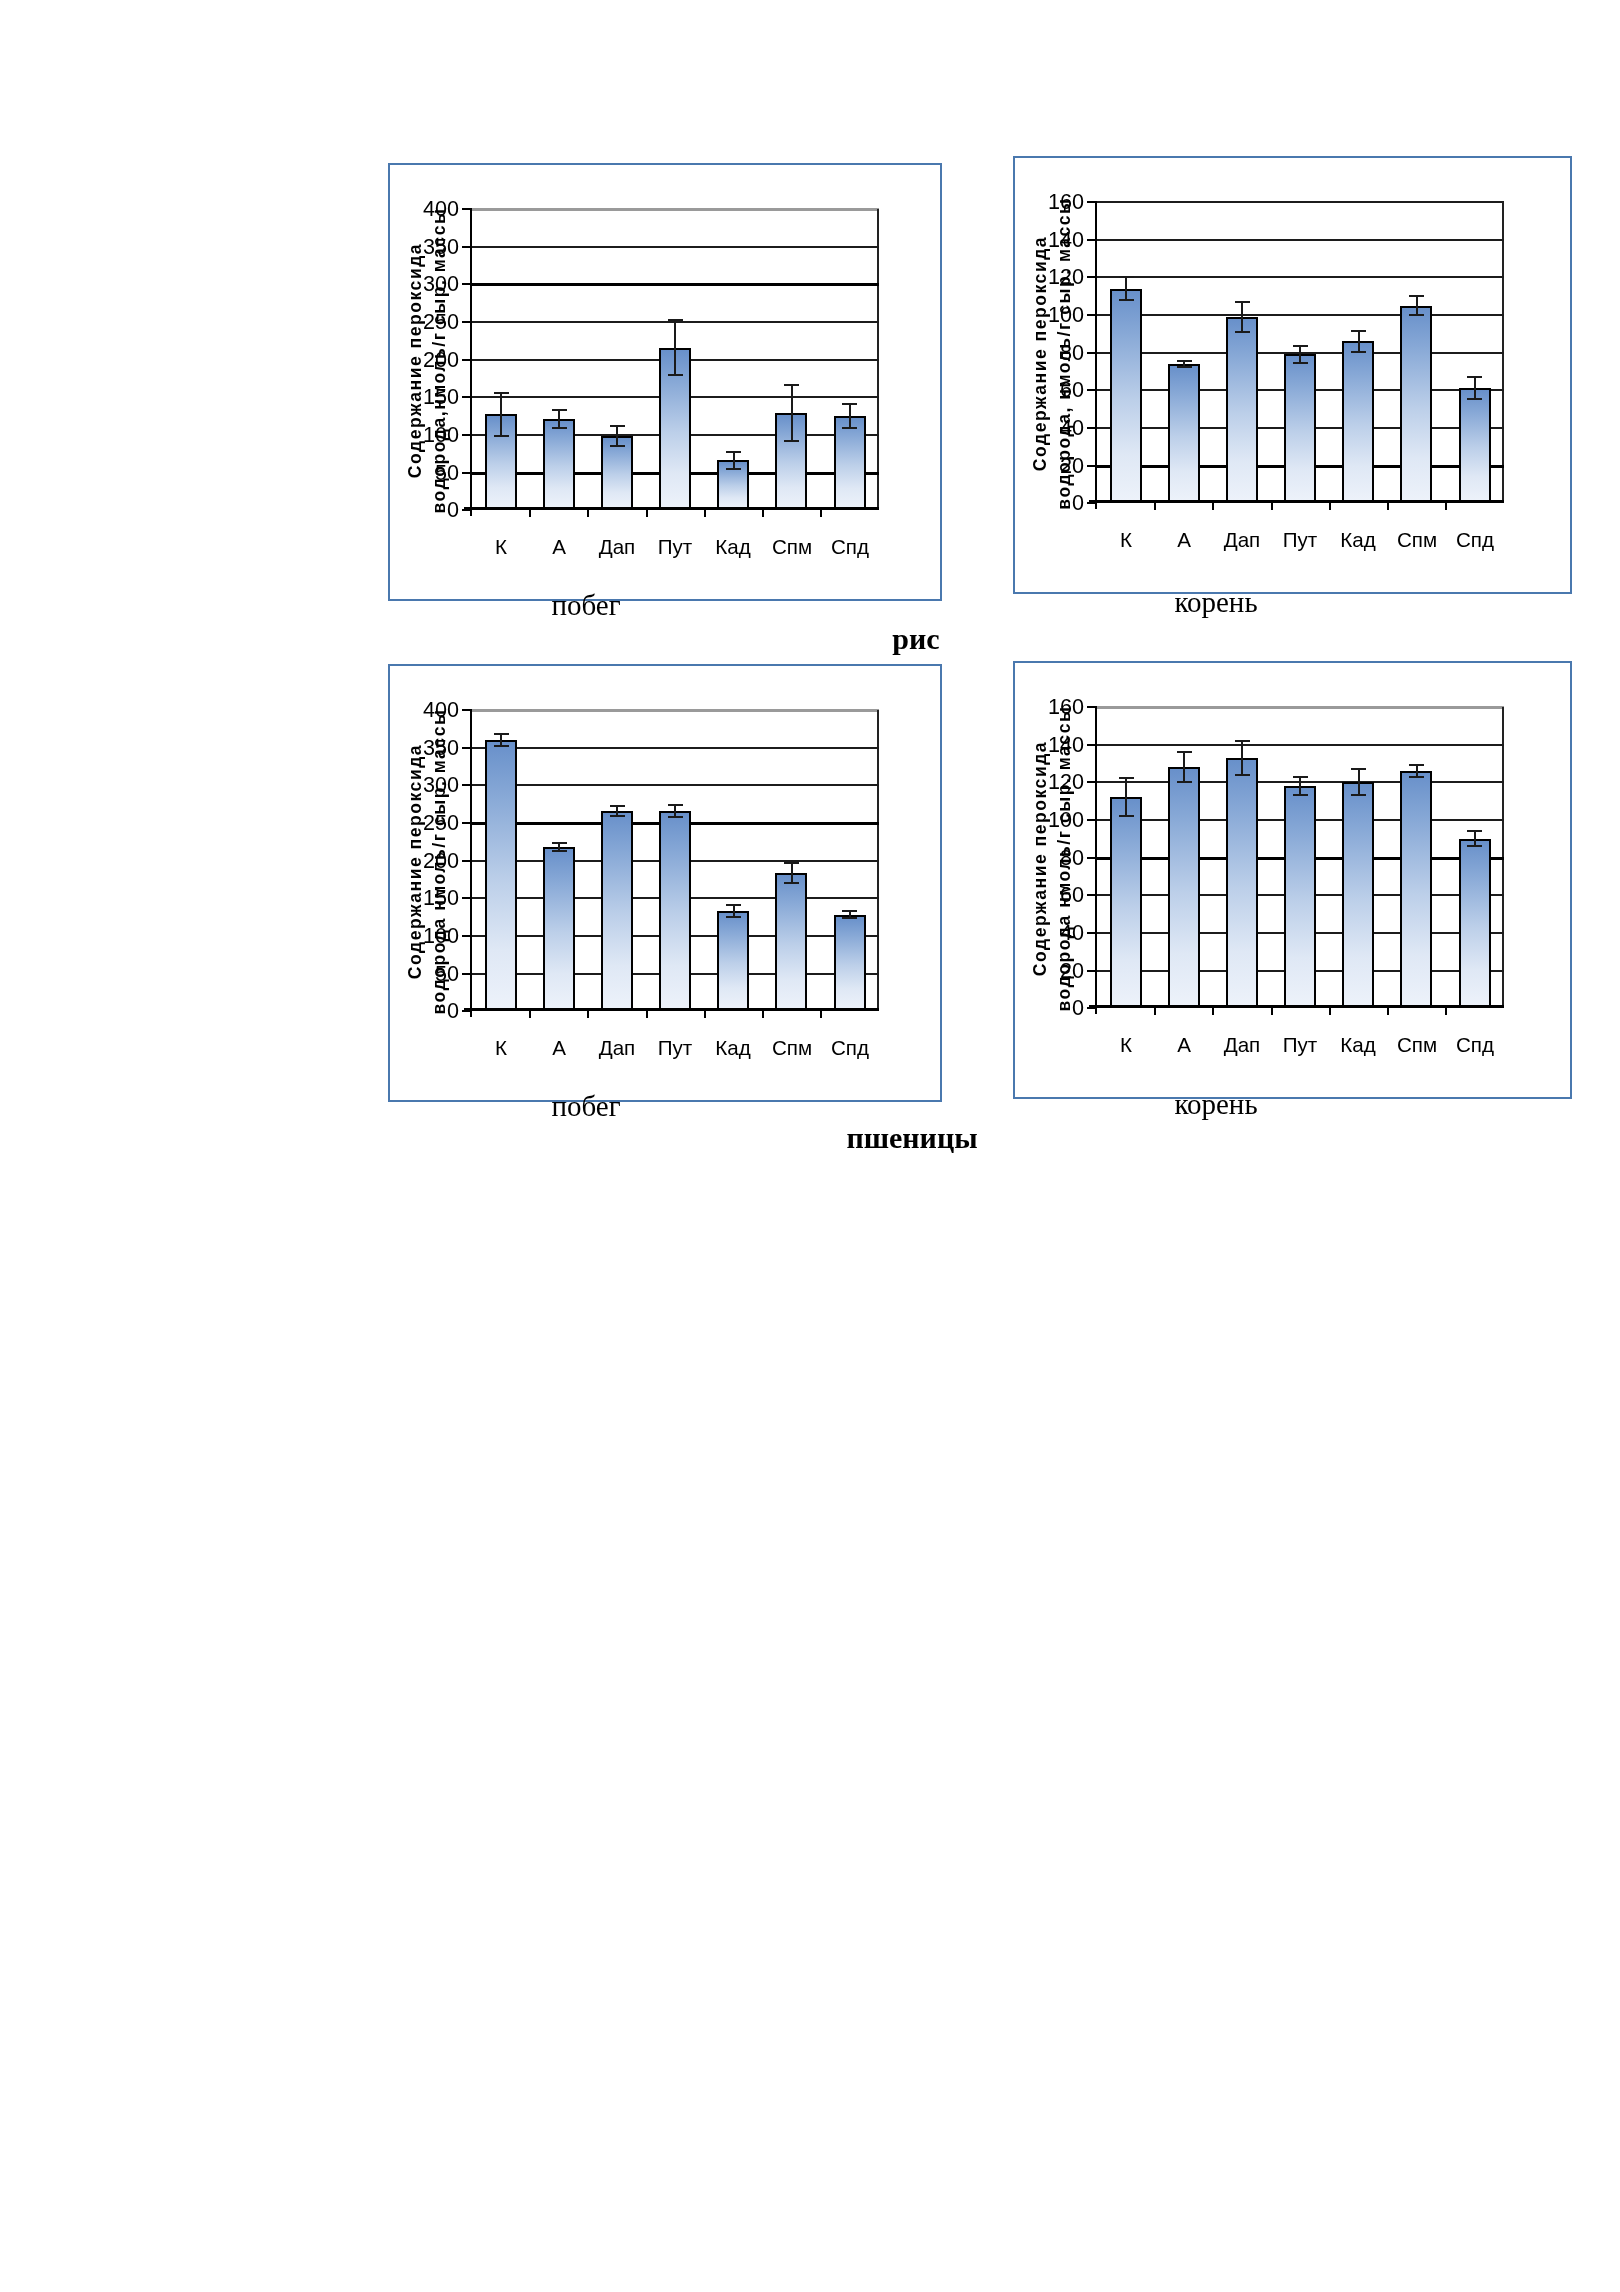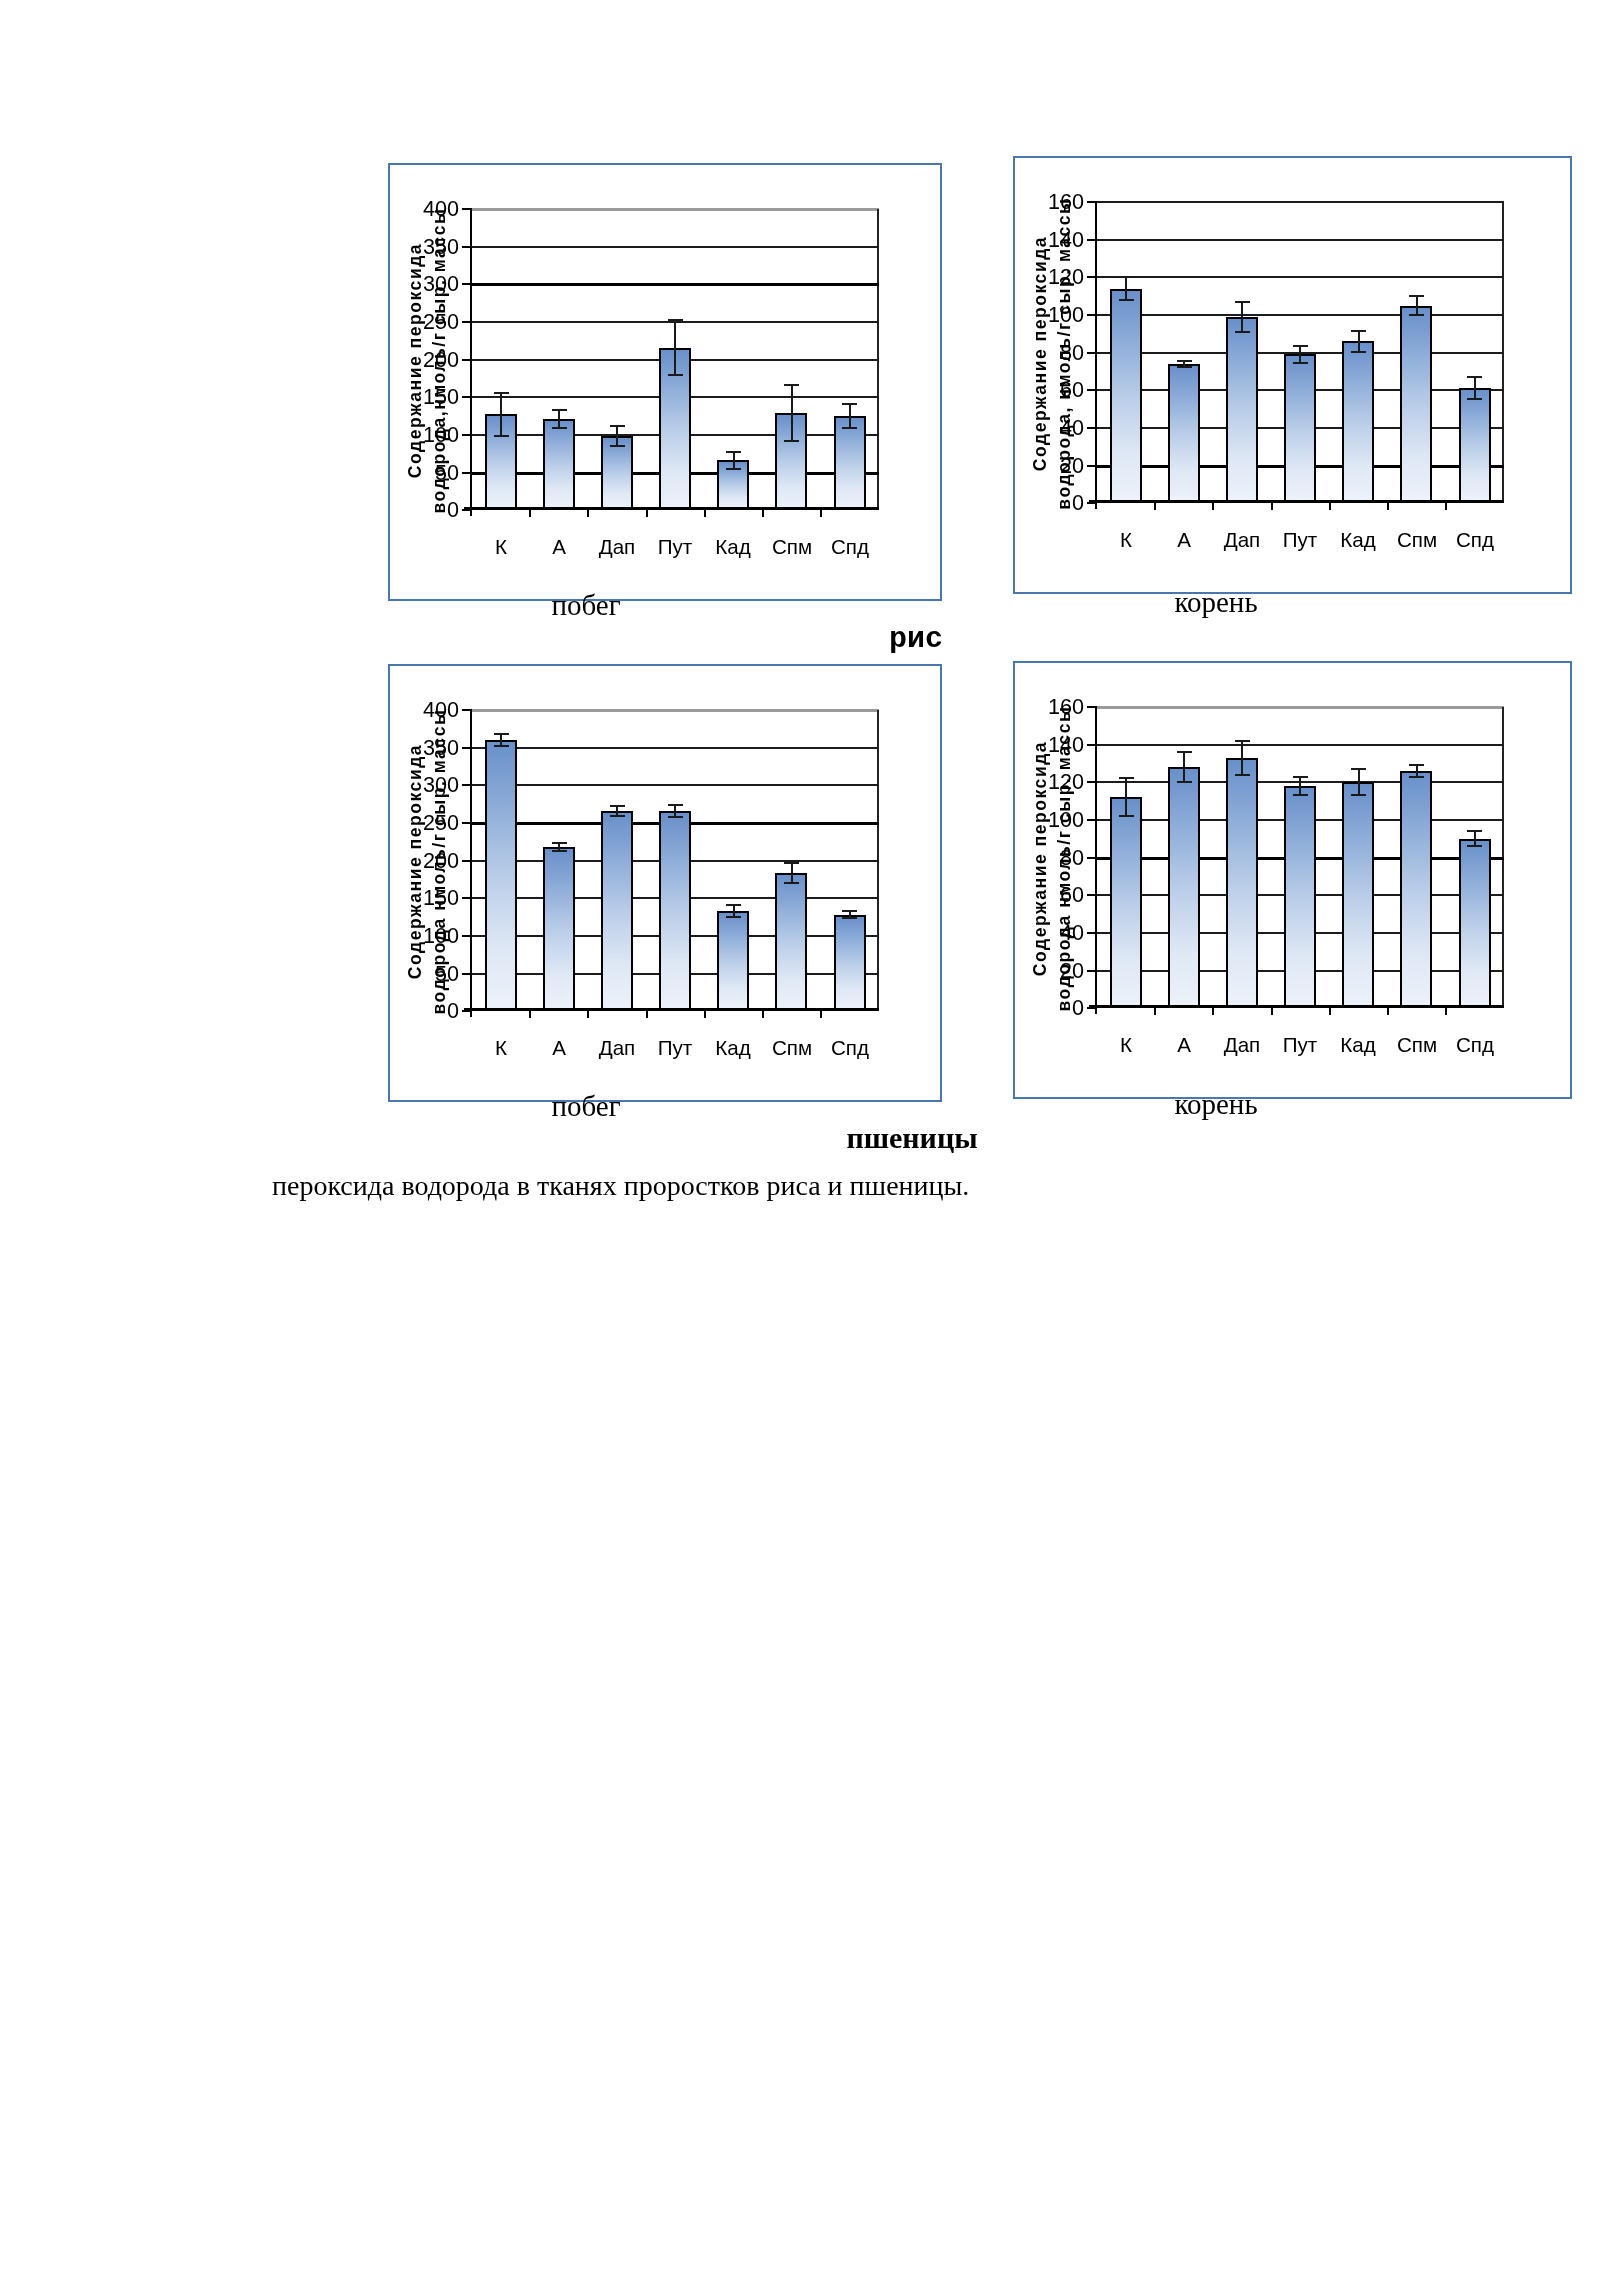--- a/index.html
+++ b/index.html
@@ -57,21 +57,21 @@
   }
   #organ0 { left:309px; top:589px; }
   #organ1 { left:939px; top:586px; }
   #organ2 { left:309px; top:1090px; }
   #organ3 { left:939px; top:1088px; }
 
   .group-label {
     position:absolute; width:392px; text-align:center;
     font-family:"Liberation Serif", serif; font-size:30px; font-weight:bold;
   }
-  #group-rice  { left:720px; top:622px;font-family:Liberation Mono, monospace; }
+  #group-rice  { left:720px; top:622px; }
   #group-wheat { left:716px; top:1121px; }
 
   .caption {
     position:absolute; left:272px; top:1162px; width:1243px;
     font-family:"Liberation Serif", serif; font-size:28px; line-height:47px;
   }
   .cap-line1 { text-align:justify; text-align-last:justify; padding-left:65px; }
   .cap-label { font-weight:bold; }
 </style>
 </head>
@@ -385,17 +385,16 @@
 
   <div class="organ-label" id="organ0">побег</div>
   <div class="organ-label" id="organ1">корень</div>
   <div class="organ-label" id="organ2">побег</div>
   <div class="organ-label" id="organ3">корень</div>
 
   <div class="group-label" id="group-rice">рис</div>
   <div class="group-label" id="group-wheat">пшеницы</div>
 
   <div class="caption">
-    <div class="cap-line2">пероксида водорода в тканях проростков риса и пшеницы.</div>
   </div>
 
 </div>
 
 
 </body></html>

